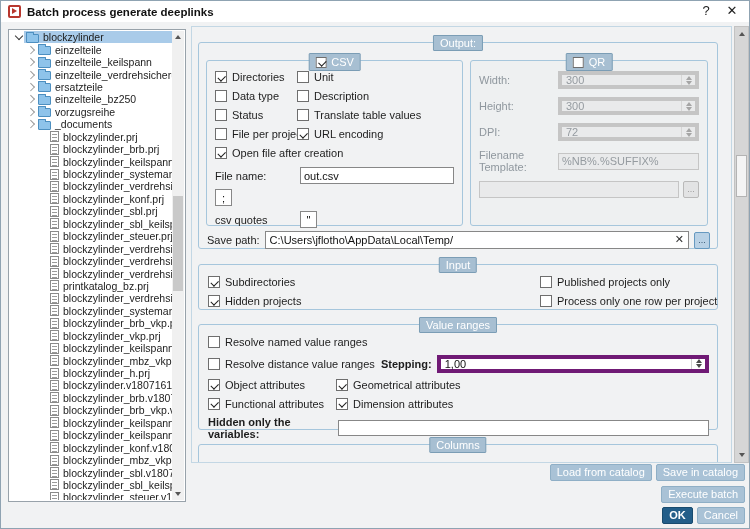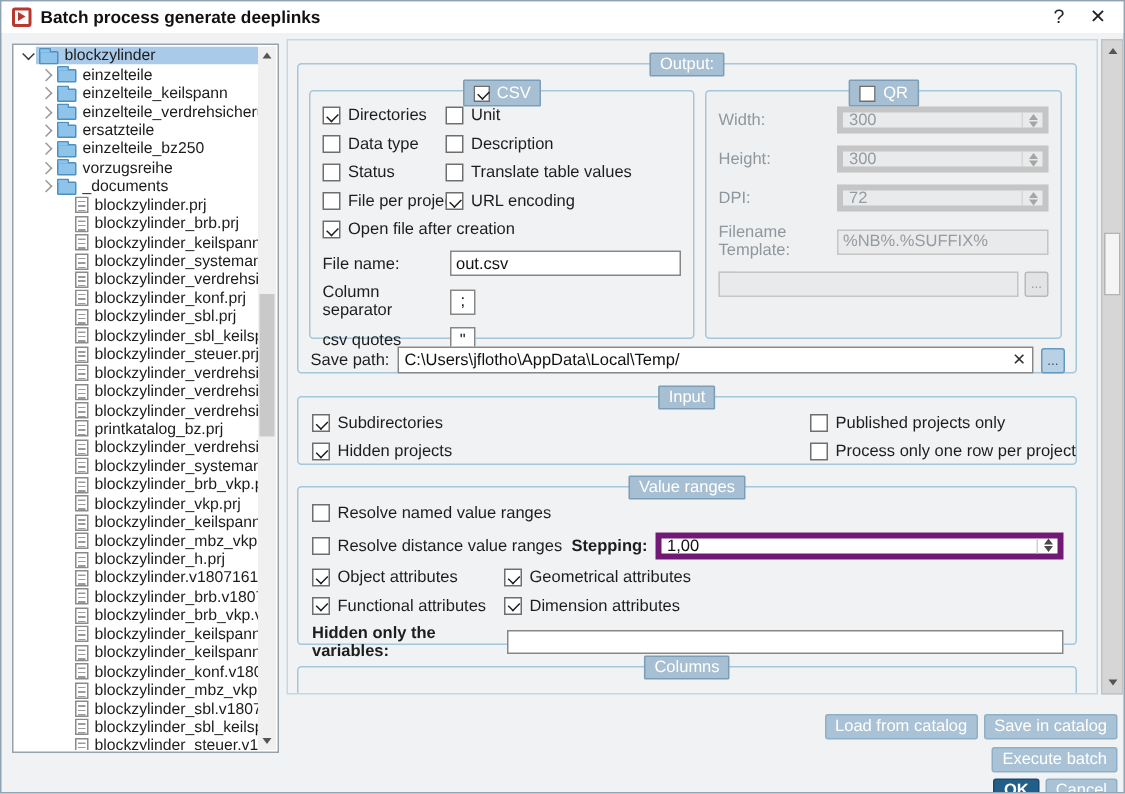--- a/index.html
+++ b/index.html
@@ -105,21 +105,21 @@
   .vr-dist { width:173px; flex:none; display:flex; align-items:center; }
   .steplabel { font-size:11px; color:#1d1d1d; font-weight:700; margin-right:5px; flex:none; }
   .vr-last-label { font-size:11px; color:#1d1d1d; font-weight:700; width:130px; flex:none; }
   .vr-input { flex:1; height:16px; background:#fff; border:1px solid #878787; }
 
   .grp-cols { left:6px; top:417px; width:520px; height:40px; }
 
   
   .btn { background:#a9c2d6; border:1px solid #8fafc6; color:#fff; font-size:11px; height:17px; line-height:15px; padding:0 6px; border-radius:2px; white-space:nowrap; }
   .btn-ok { background:#235e89; border-color:#194b6e; font-weight:700; }
-  .btn-row { position:absolute; right:4px; display:flex; gap:4px;margin-top:12px; }
+  .btn-row { position:absolute; right:4px; display:flex; gap:4px; }
   .row1 { top:463px; } .row2 { top:485px; } .row3 { top:506px; }
 </style>
 </head>
 <body>
 
 <div id="window">
 
   <div class="titlebar">
     <span class="app-icon"></span>
     <span class="title-text">Batch process generate deeplinks</span>
@@ -488,21 +488,20 @@
             <span class="cb checked"></span>
             <span class="cblabel">Open file after creation</span>
           </div>
         </div>
         <div class="csv-form">
           <div class="frow">
             <span class="flabel">File name:</span>
             <span class="tinput w160">out.csv</span>
           </div>
           <div class="frow">
-            <span class="flabel">Column separator</span>
             <span class="tinput w17">;</span>
           </div>
           <div class="frow">
             <span class="flabel">csv quotes</span>
             <span class="tinput w17">"</span>
           </div>
         </div>
       </div>
 
       <div class="grp-qr">

